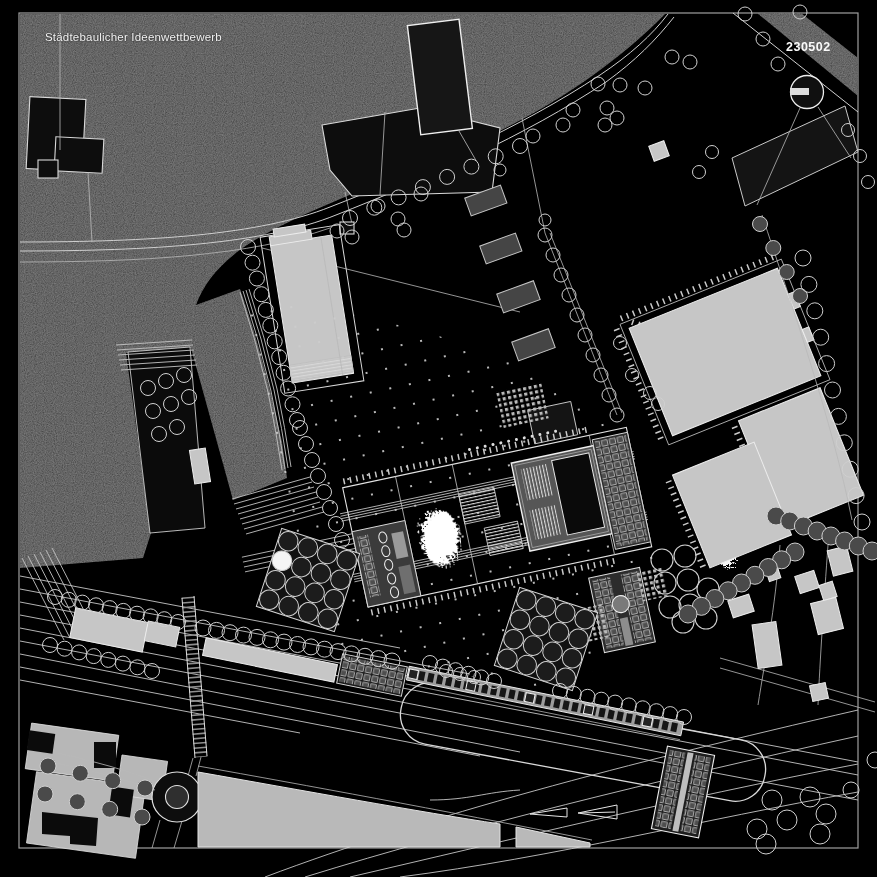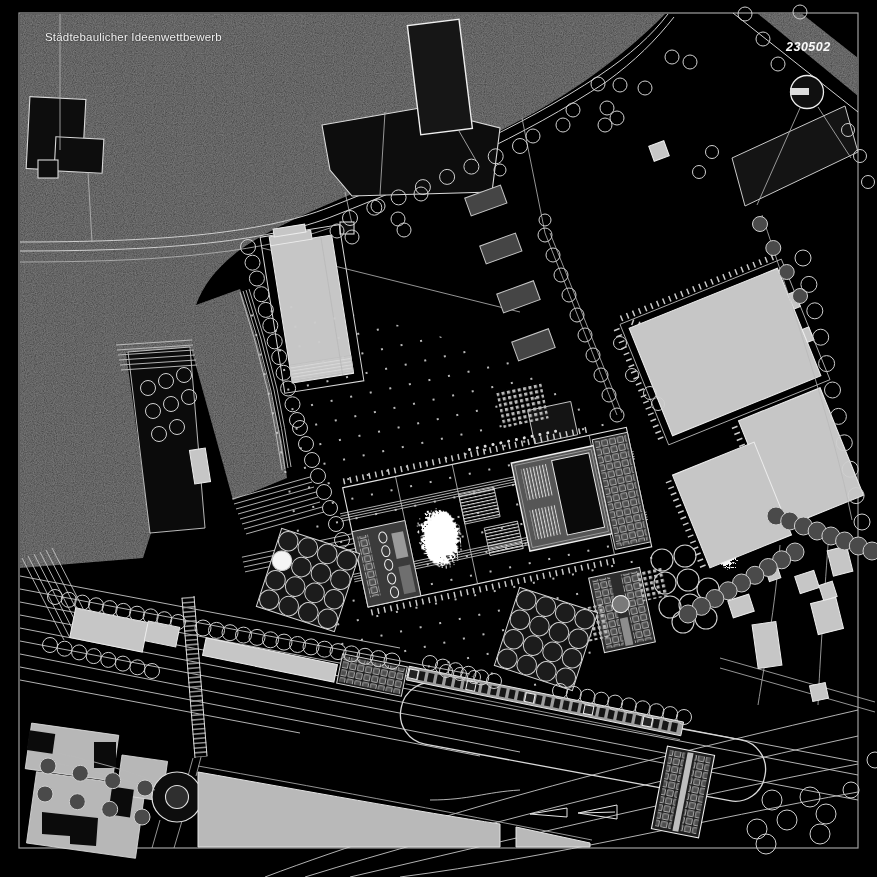--- a/index.html
+++ b/index.html
@@ -1,21 +1,21 @@
 <!DOCTYPE html>
 <html><head>
 <meta charset="utf-8">
 <style>
   html,body{margin:0;padding:0;background:#000;}
   .stage{position:relative;width:877px;height:877px;background:#3b82f6;overflow:hidden;
          font-family:"Liberation Sans", sans-serif;}
   .stage svg{position:absolute;left:0;top:0;}
   .titleblock{position:absolute;left:45px;top:30px;color:#f2f2f2;line-height:14px;
               font-size:11.5px;letter-spacing:.2px;text-shadow:0 0 2px rgba(0,0,0,.8);}
-  .planno{position:absolute;left:786px;top:40px;color:#fafafa;font-size:12.5px;font-weight:bold;letter-spacing:.5px;font-style:italic;}
+  .planno{position:absolute;left:786px;top:40px;color:#fafafa;font-size:12.5px;font-weight:bold;letter-spacing:.5px;}
   .ln{stroke:#cfcfcf;stroke-width:1;fill:none}
   .lnf{stroke:#b9b9b9;stroke-width:.8;fill:none}
   .bldL{fill:#c6c6c6;stroke:#ececec;stroke-width:1}
   .bldD{fill:#0d0d0d;stroke:#d9d9d9;stroke-width:1.1}
   .court{fill:#454545;stroke:#c4c4c4;stroke-width:1}
   .comb{stroke:#c9c9c9;stroke-width:6;stroke-dasharray:1.5 5;fill:none}
   .stair{stroke:#c4c4c4;stroke-width:.9;fill:none}
 </style>
 </head>
 <body>

